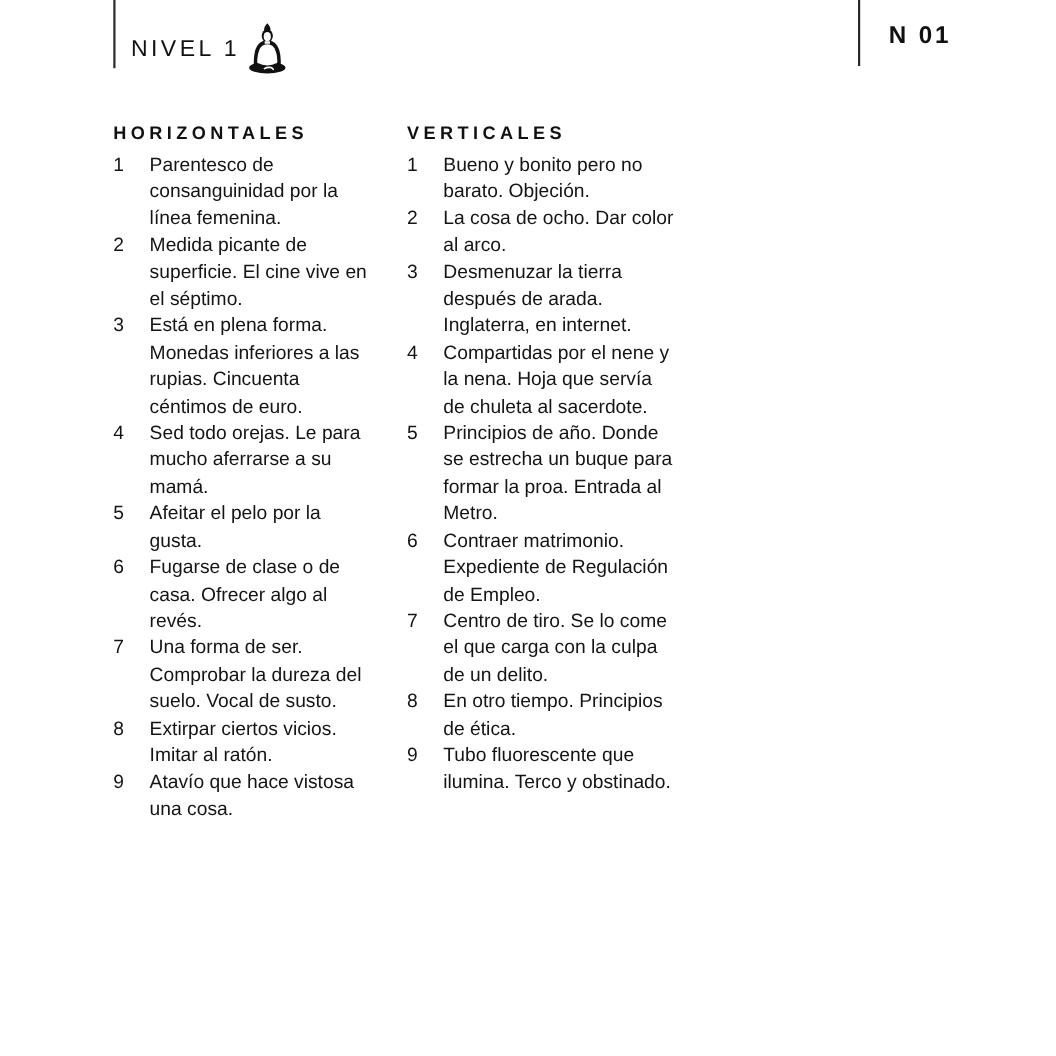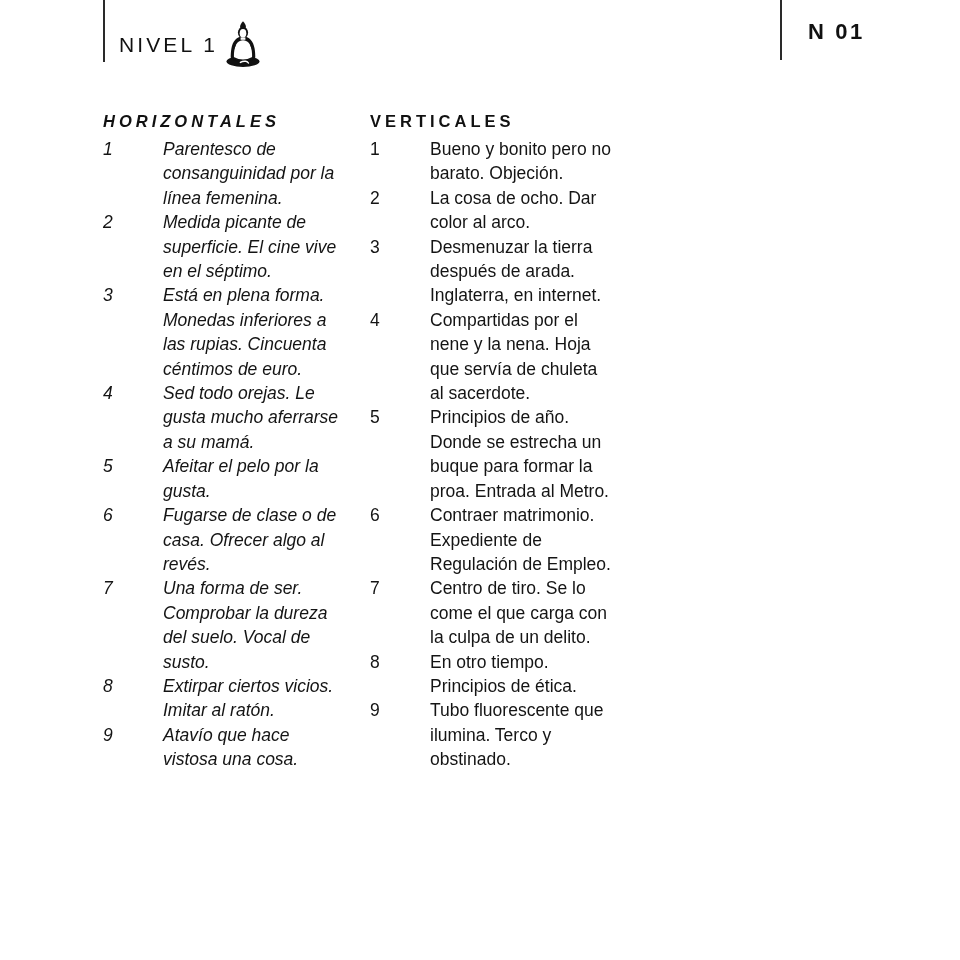--- a/index.html
+++ b/index.html
@@ -73,21 +73,21 @@
   .columns {
     position: absolute;
     left: 0;
     top: 112px;
     width: 960px;
   }
   .clue-column {
     position: absolute;
     top: 0;
   }
-  .clue-column.horizontales { left: 103px; width: 240px; font-style: italic; }
+  .clue-column.horizontales { left: 103px; width: 240px; }
   .clue-column.verticales   { left: 370px; width: 245px; }
 
   .column-heading {
     font-size: 16.5px;
     font-weight: 700;
     letter-spacing: 4.0px;
     color: #111111;
     margin: 0 0 6px 0;
     white-space: nowrap;
   }
@@ -110,21 +110,20 @@
     left: 0;
     top: 0;
     width: 26px;
     font-size: 17.5px;
     line-height: 24.4px;
     color: #141414;
     text-align: left;
   }
   .clue-text {
     display: block;
-    margin-left: 27px;
   }
 </style>
 </head>
 <body>
 
 <div class="header">
 
   <div class="rule-left"></div>
 
   <div class="level-label">NIVEL 1</div>
@@ -186,21 +185,21 @@
       <li class="clue-item">
         <span class="clue-number">2</span>
         <span class="clue-text">Medida picante de superficie. El cine vive en el séptimo.</span>
       </li>
       <li class="clue-item">
         <span class="clue-number">3</span>
         <span class="clue-text">Está en plena forma. Monedas inferiores a las rupias. Cincuenta céntimos de euro.</span>
       </li>
       <li class="clue-item">
         <span class="clue-number">4</span>
-        <span class="clue-text">Sed todo orejas. Le gusta mucho aferrarse a su mamá.</span>
+        <span class="clue-text">Sed todo orejas. Le para mucho aferrarse a su mamá.</span>
       </li>
       <li class="clue-item">
         <span class="clue-number">5</span>
         <span class="clue-text">Afeitar el pelo por la gusta.</span>
       </li>
       <li class="clue-item">
         <span class="clue-number">6</span>
         <span class="clue-text">Fugarse de clase o de casa. Ofrecer algo al revés.</span>
       </li>
       <li class="clue-item">

